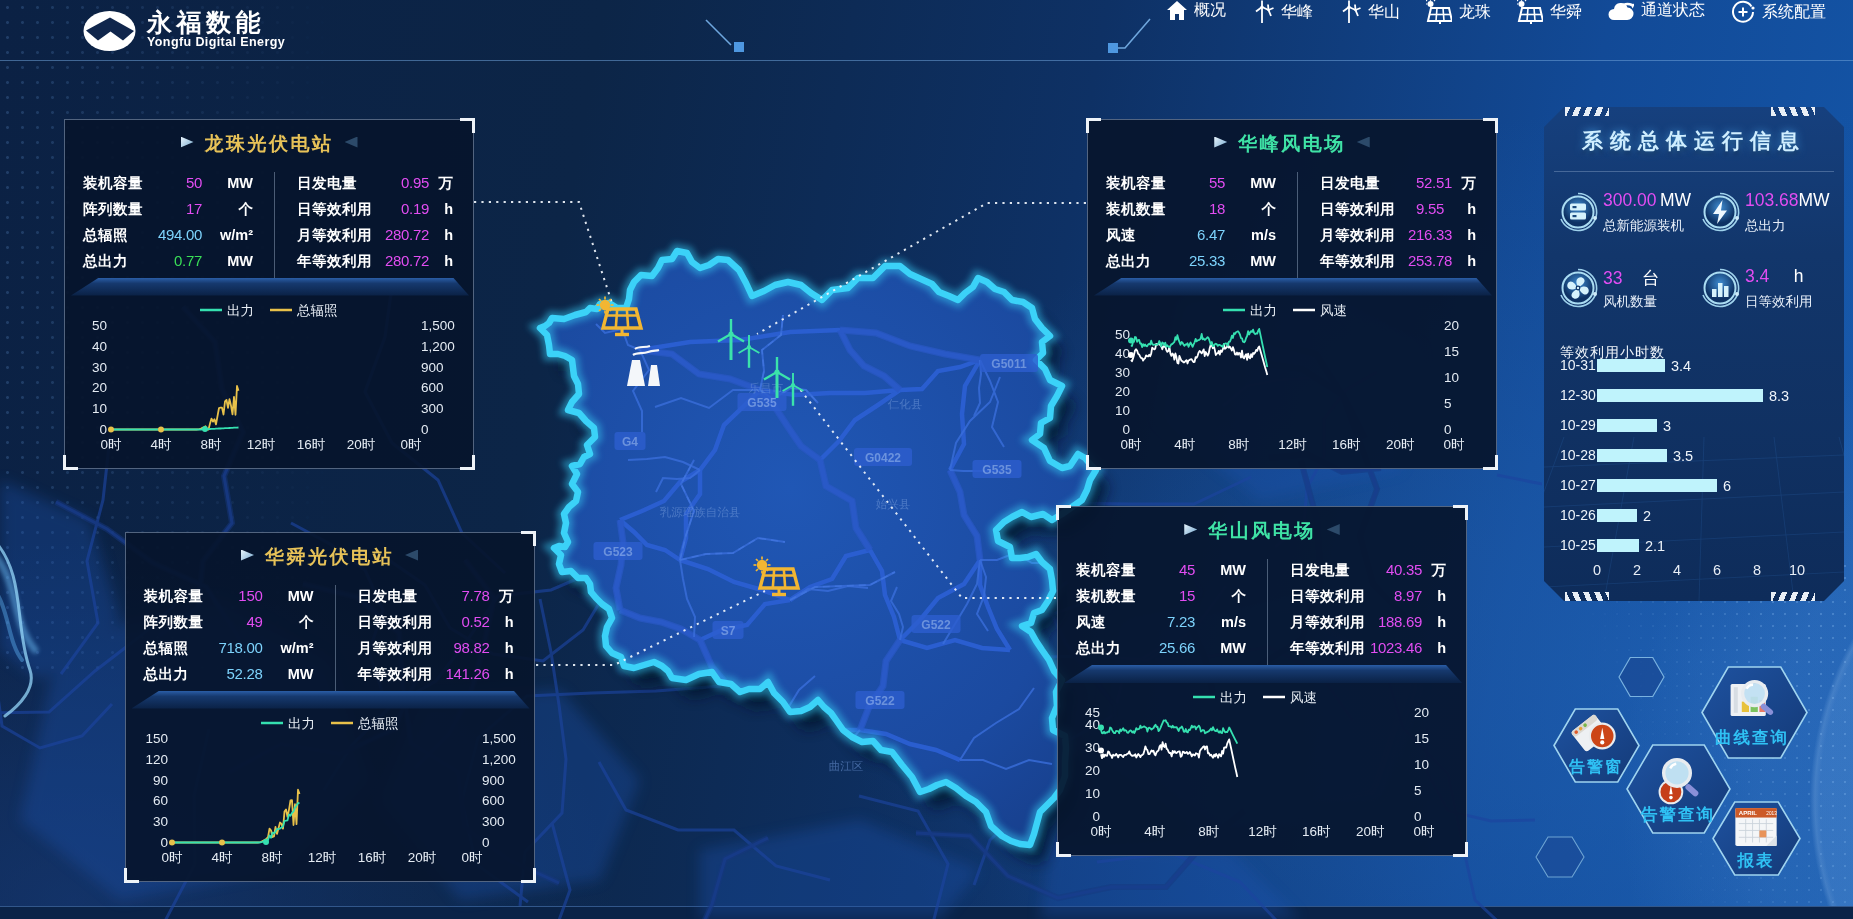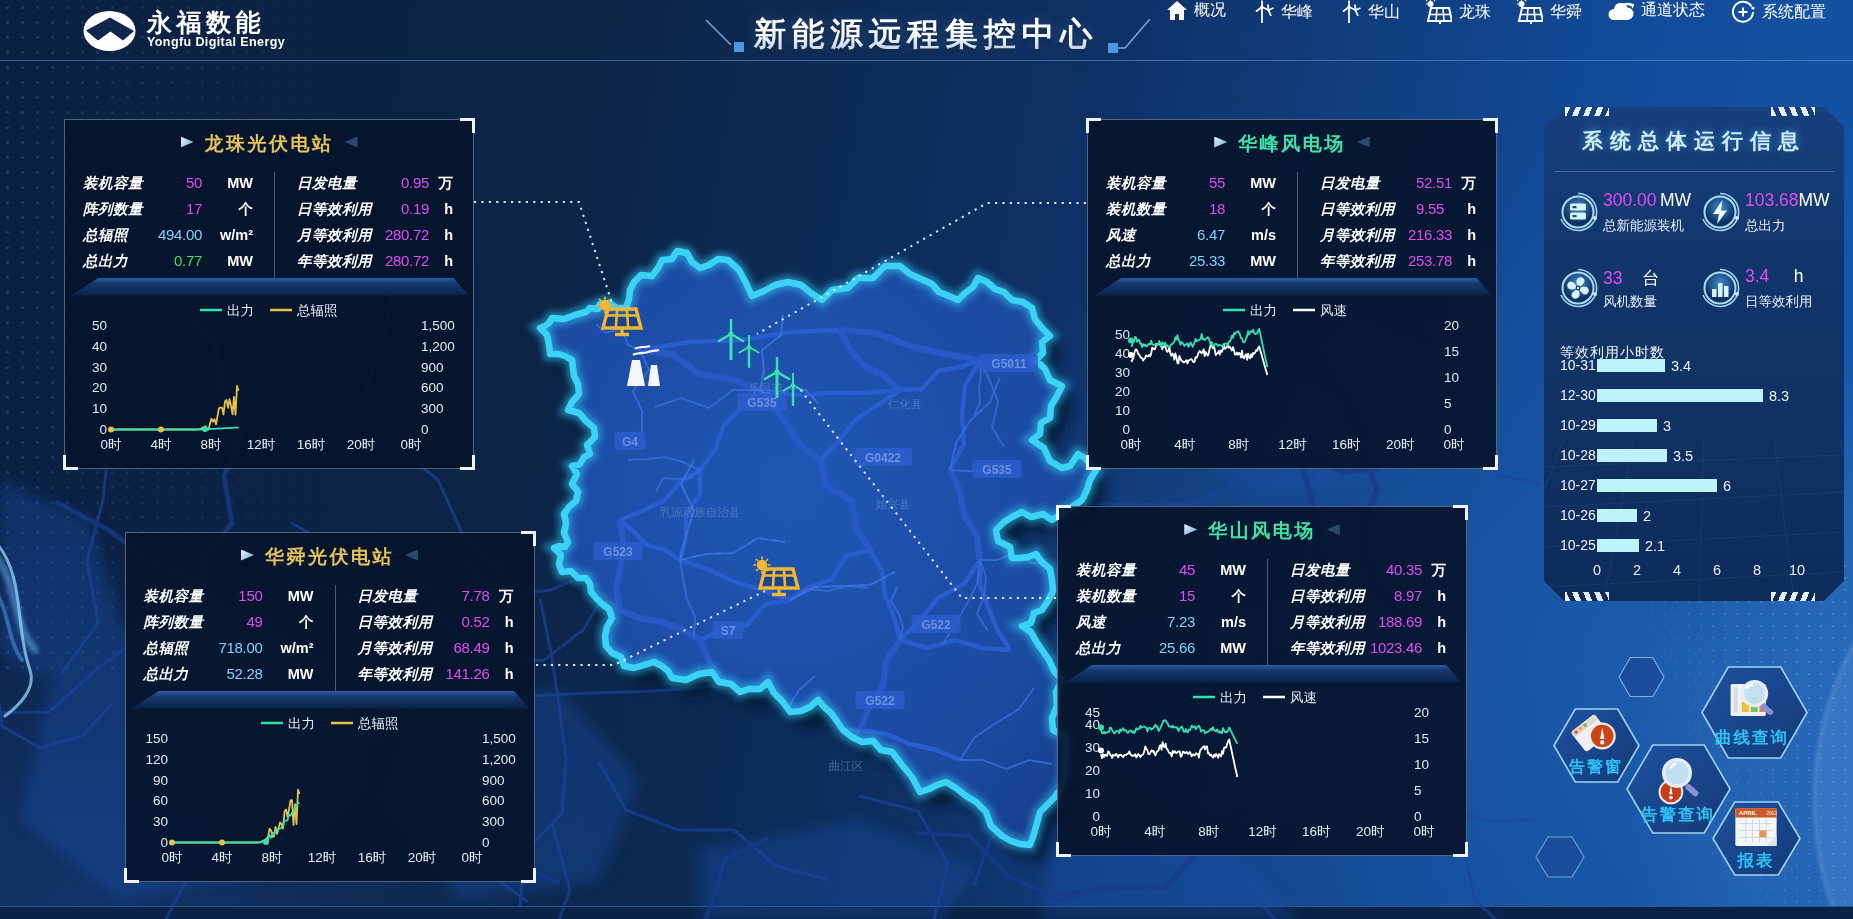--- a/index.html
+++ b/index.html
@@ -30,21 +30,21 @@
 .cnr{position:absolute;width:15px;height:15px;z-index:6;}
 .cnr.tl{left:-2px;top:-2px;border-left:3px solid #eef3f8;border-top:3px solid #eef3f8;}
 .cnr.tr{right:-2px;top:-2px;border-right:3px solid #eef3f8;border-top:3px solid #eef3f8;}
 .cnr.bl{left:-2px;bottom:-2px;border-left:3px solid #eef3f8;border-bottom:3px solid #eef3f8;}
 .cnr.br{right:-2px;bottom:-2px;border-right:3px solid #eef3f8;border-bottom:3px solid #eef3f8;}
 .ptitle{position:absolute;top:11px;left:0;width:100%;text-align:center;font-size:19px;font-weight:bold;letter-spacing:2.5px;}
 .arr{display:inline-block;width:13px;height:11px;vertical-align:2px;}
 .arrL{background:linear-gradient(135deg,#e8f4fc,#74a8cf);clip-path:polygon(0 0,100% 50%,0 100%);margin-right:11px;}
 .arrR{background:#2c4a6a;clip-path:polygon(100% 0,0 50%,100% 100%);margin-left:11px;}
 .srow{position:absolute;height:22px;line-height:22px;font-size:14.5px;color:#fff;white-space:nowrap;}
-.srow .lab{position:absolute;left:0;font-weight:bold;letter-spacing:.5px;font-style:italic;}
+.srow .lab{position:absolute;left:0;font-weight:bold;letter-spacing:.5px;}
 .srow .val{position:absolute;text-align:right;font-size:15px;letter-spacing:-0.3px;}
 .srow .unit{position:absolute;text-align:right;font-weight:bold;font-size:14.5px;}
 .vdiv{position:absolute;left:209px;top:52px;width:1px;height:112px;background:rgba(160,180,205,.45);}
 .trap{position:absolute;left:6px;top:158px;width:398px;height:18px;background:linear-gradient(180deg,#2a5da6 0%,#16396e 30%,#0a2145 100%);clip-path:polygon(28px 0,96% 0,100% 100%,0 100%);}
 .pm{color:#e24df2}.pc{color:#7dd3fc}.pg{color:#3adf57}
 .chart{position:absolute;left:0;bottom:4px;}
 
 #rp{position:absolute;left:1544px;top:107px;width:300px;height:494px;z-index:5;
  background:linear-gradient(180deg,#16407e 0%,#12366b 30%,#0e2c5a 100%);
  clip-path:polygon(20px 0,280px 0,300px 20px,300px 474px,280px 494px,20px 494px,0 474px,0 20px);}
@@ -368,21 +368,20 @@
       <svg width="56" height="46" viewBox="0 0 56 46">
 <ellipse cx="27.5" cy="24" rx="26" ry="20" fill="#ffffff"></ellipse>
 <path d="M4 23.5 L28 10.5 L52 24 L41 33.5 L28.5 24.5 L16 33.5 Z" fill="#10264c"></path>
 <path d="M3.5 22.6 L16.5 29.8 L29.5 22.8 L41.5 29.8 L52.5 23.2 L53 25.5 L41.5 32.6 L29.5 25.6 L16.8 32.6 L4 25 Z" fill="#10264c" opacity="0"></path>
 </svg>
       <div id="logotxt">
         <div class="t1">永福数能</div>
         <div class="t2">Yongfu Digital Energy</div>
       </div>
     </div>
- <div id="title">新能源远程集控中心</div>
  <div id="nav">
       <div class="nav-it">
         <svg width="20" height="19" viewBox="0 0 20 19">
           <path d="M10 0 L20 9 L17 9 L17 19 L12 19 L12 13 L8 13 L8 19 L3 19 L3 9 L0 9 Z" fill="#fff"></path>
         </svg>
         <span>概况</span>
       </div>
       <div class="nav-it">
         <svg width="22" height="24" viewBox="0 0 22 24">
           <g stroke="#fff" stroke-width="1.8" fill="none">
@@ -591,21 +590,21 @@
       <span class="val pm" style="left:288px;width:76px">7.78</span>
       <span class="unit" style="left:352px;width:36px">万</span>
     </div>
     <div class="srow" style="left:0;top:78px;width:410px;">
       <span class="lab" style="left:232px">日等效利用</span>
       <span class="val pm" style="left:288px;width:76px">0.52</span>
       <span class="unit" style="left:352px;width:36px">h</span>
     </div>
     <div class="srow" style="left:0;top:104px;width:410px;">
       <span class="lab" style="left:232px">月等效利用</span>
-      <span class="val pm" style="left:288px;width:76px">68.49</span>
+      <span class="val pm" style="left:288px;width:76px">98.82</span>
       <span class="unit" style="left:352px;width:36px">h</span>
     </div>
     <div class="srow" style="left:0;top:130px;width:410px;">
       <span class="lab" style="left:232px">年等效利用</span>
       <span class="val pm" style="left:288px;width:76px">141.26</span>
       <span class="unit" style="left:352px;width:36px">h</span>
     </div>
     <div class="vdiv"></div>
     <div class="trap"></div>
     <svg class="chart" width="410" height="178" viewBox="0 0 410 178">

